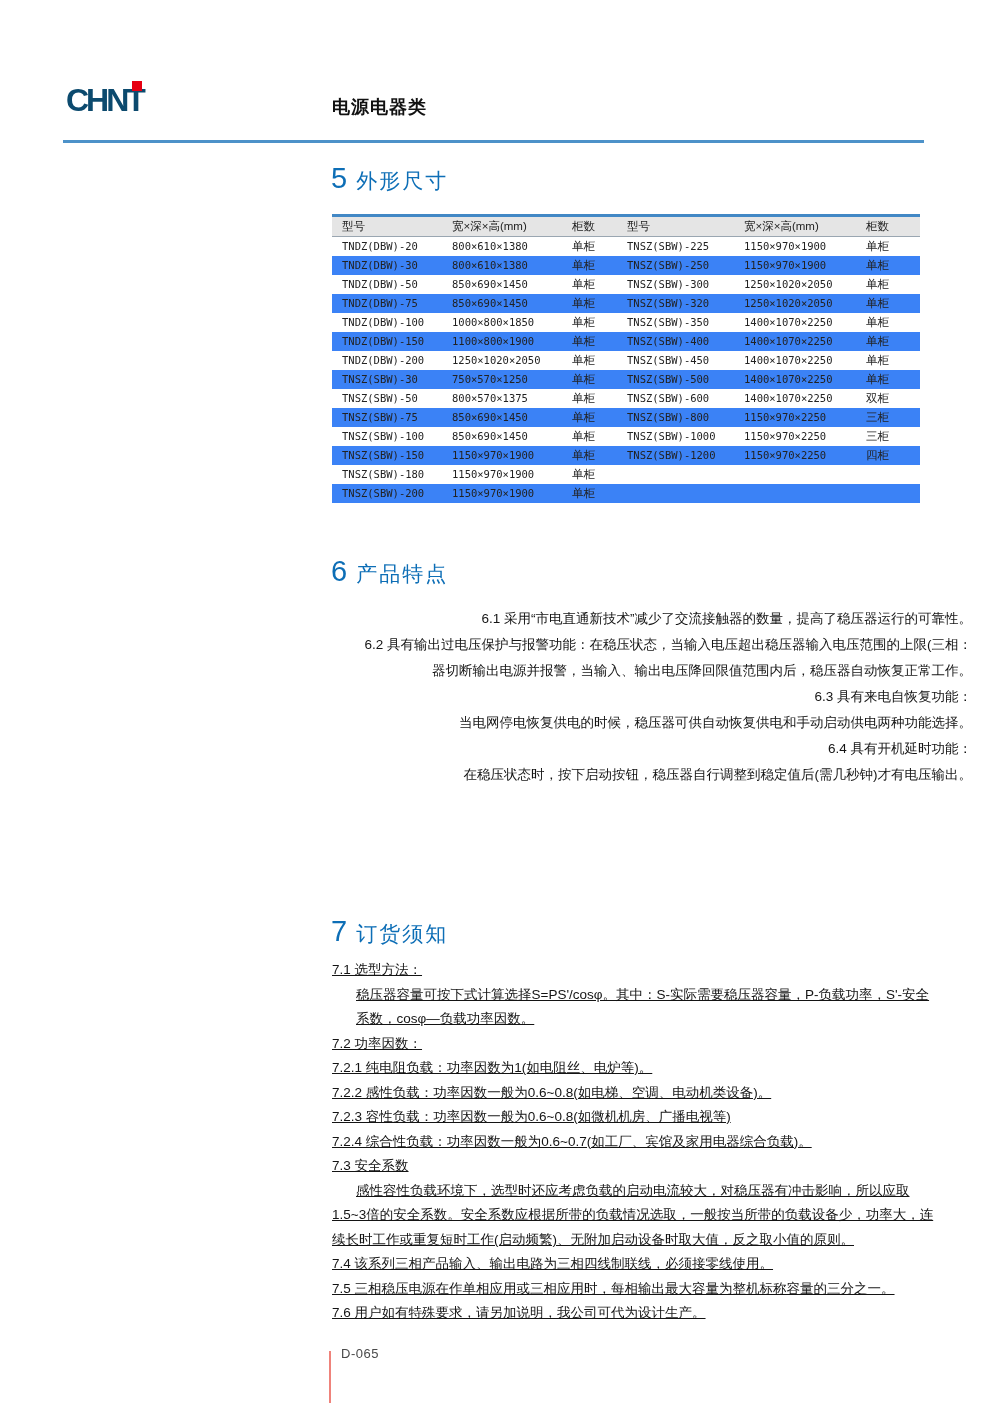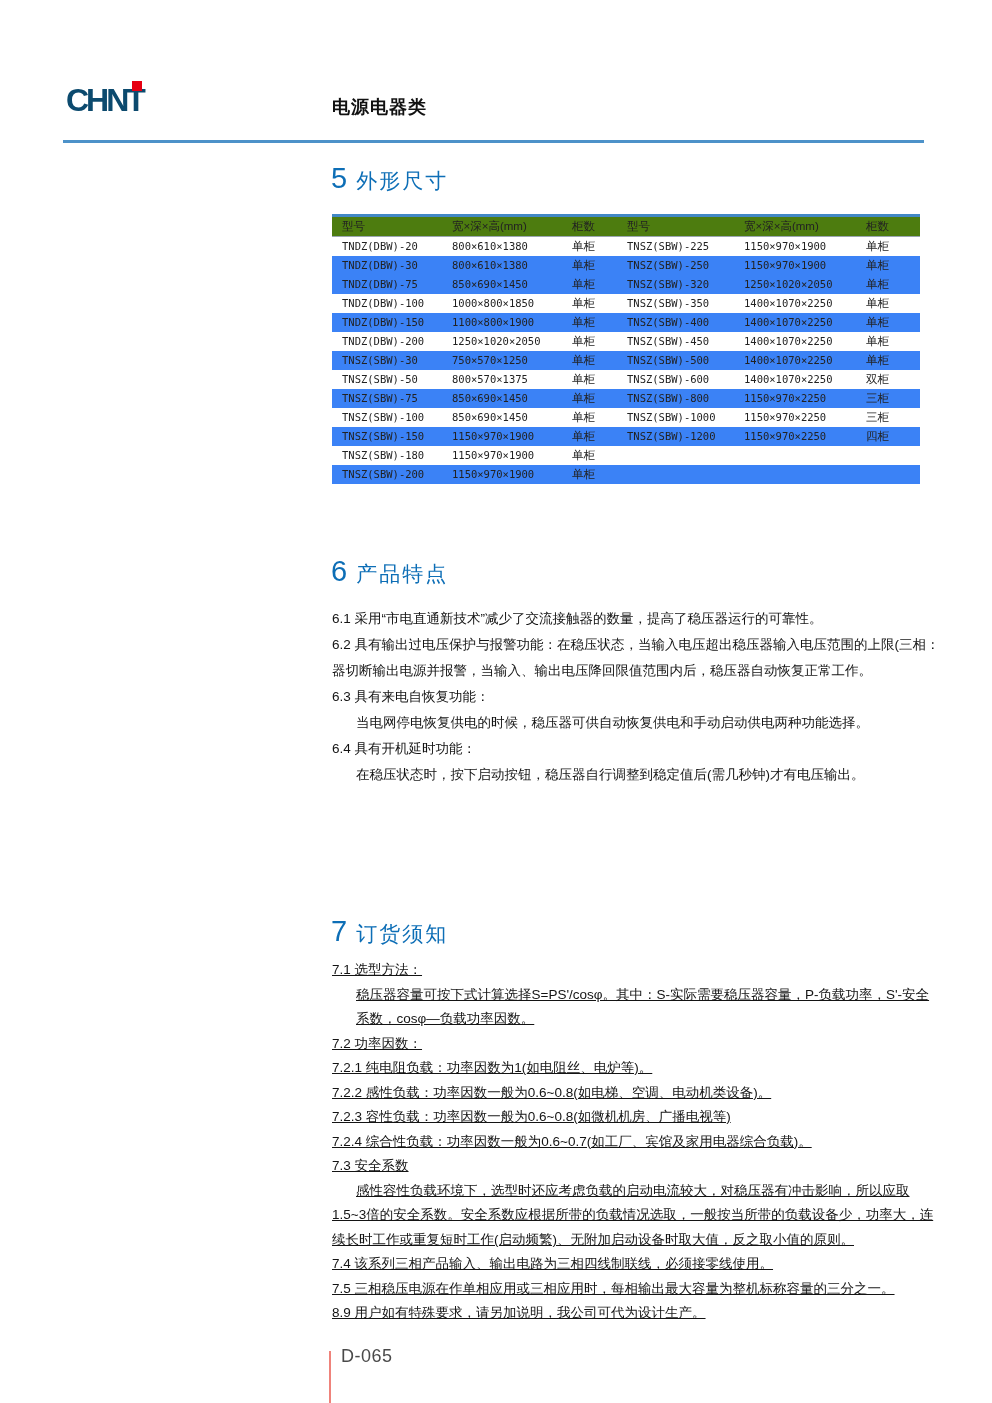--- a/index.html
+++ b/index.html
@@ -23,37 +23,37 @@
   .section-heading { position:absolute; display:flex; align-items:baseline; gap:9px; color:#0d6eb6; }
   .sec-num { font-size:29px; line-height:1; }
   .sec-title { font-size:21px; letter-spacing:2px; }
   #sec5-heading { left:331px; top:164px; }
   #sec6-heading { left:331px; top:557px; }
   #sec7-heading { left:331px; top:917px; }
 
   
   .dim-table { position:absolute; left:332px; top:214px; width:588px; border-collapse:collapse; font-size:11.5px; color:#222; }
   .dim-table th {
-    background:#4d7c0f; border-top:3px solid #4288c5; border-bottom:1px solid #9aa6b1;
+    background:#e5e5e5; border-top:3px solid #4288c5; border-bottom:1px solid #9aa6b1;
     font-weight:normal; text-align:left; height:21px; padding:0 0 0 10px;
   }
   .dim-table td { height:19px; padding:0 0 0 10px; }
   .dim-table tr.alt td { background:#3b82f6; }
   .mono { font-family:"DejaVu Sans Mono", monospace; font-size:10.5px; }
 
   
   .text-block { position:absolute; left:332px; width:640px; font-size:13.5px; color:#141414; }
-  #features-body { top:606px; line-height:26px; }
+  #features-body { top:606px; line-height:26px;text-align:right; }
   #ordering-body { top:958px; line-height:24.5px;text-decoration:underline; }
   .line { white-space:nowrap; }
   .ind1 { padding-left:24px; }
 
   
   .footer-rule { position:absolute; left:329px; top:1351px; width:2px; height:52px; background:#ef837b; }
-  .page-num { position:absolute; left:341px; top:1346px; font-size:18px; color:#4a4a4a; letter-spacing:0.5px; }
+  .page-num { position:absolute; left:341px; top:1346px; font-size:13px; color:#4a4a4a; letter-spacing:0.5px; }
 </style>
 </head>
 <body>
 
 <div class="page">
 
   <div class="logo">
     <span>CHNT</span>
     <span class="logo-dot"></span>
   </div>
@@ -94,20 +94,28 @@
           <td>单柜</td>
         </tr>
         <tr class="alt">
           <td class="mono">TNDZ(DBW)-30</td>
           <td class="mono">800×610×1380</td>
           <td>单柜</td>
           <td class="mono">TNSZ(SBW)-250</td>
           <td class="mono">1150×970×1900</td>
           <td>单柜</td>
         </tr>
+        <tr>
+          <td class="mono">TNDZ(DBW)-50</td>
+          <td class="mono">850×690×1450</td>
+          <td>单柜</td>
+          <td class="mono">TNSZ(SBW)-300</td>
+          <td class="mono">1250×1020×2050</td>
+          <td>单柜</td>
+        </tr>
         <tr class="alt">
           <td class="mono">TNDZ(DBW)-75</td>
           <td class="mono">850×690×1450</td>
           <td>单柜</td>
           <td class="mono">TNSZ(SBW)-320</td>
           <td class="mono">1250×1020×2050</td>
           <td>单柜</td>
         </tr>
         <tr>
           <td class="mono">TNDZ(DBW)-100</td>
@@ -218,19 +226,19 @@
       <div class="line">7.2.1 纯电阻负载：功率因数为1(如电阻丝、电炉等)。</div>
       <div class="line">7.2.2 感性负载：功率因数一般为0.6~0.8(如电梯、空调、电动机类设备)。</div>
       <div class="line">7.2.3 容性负载：功率因数一般为0.6~0.8(如微机机房、广播电视等)</div>
       <div class="line">7.2.4 综合性负载：功率因数一般为0.6~0.7(如工厂、宾馆及家用电器综合负载)。</div>
       <div class="line">7.3 安全系数</div>
       <div class="line ind1">感性容性负载环境下，选型时还应考虑负载的启动电流较大，对稳压器有冲击影响，所以应取</div>
       <div class="line">1.5~3倍的安全系数。安全系数应根据所带的负载情况选取，一般按当所带的负载设备少，功率大，连</div>
       <div class="line">续长时工作或重复短时工作(启动频繁)、无附加启动设备时取大值，反之取小值的原则。</div>
       <div class="line">7.4 该系列三相产品输入、输出电路为三相四线制联线，必须接零线使用。</div>
       <div class="line">7.5 三相稳压电源在作单相应用或三相应用时，每相输出最大容量为整机标称容量的三分之一。</div>
-      <div class="line">8.9 用户如有特殊要求，请另加说明，我公司可代为设计生产。</div>
+      <div class="line">7.6 用户如有特殊要求，请另加说明，我公司可代为设计生产。</div>
     </div>
 
   <div class="footer-rule"></div>
   <div class="page-num">D-065</div>
 
 </div>
 
 </body></html>

